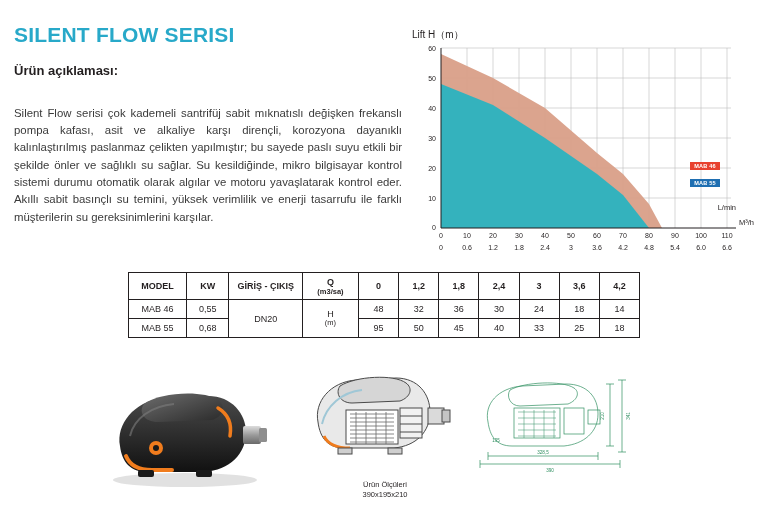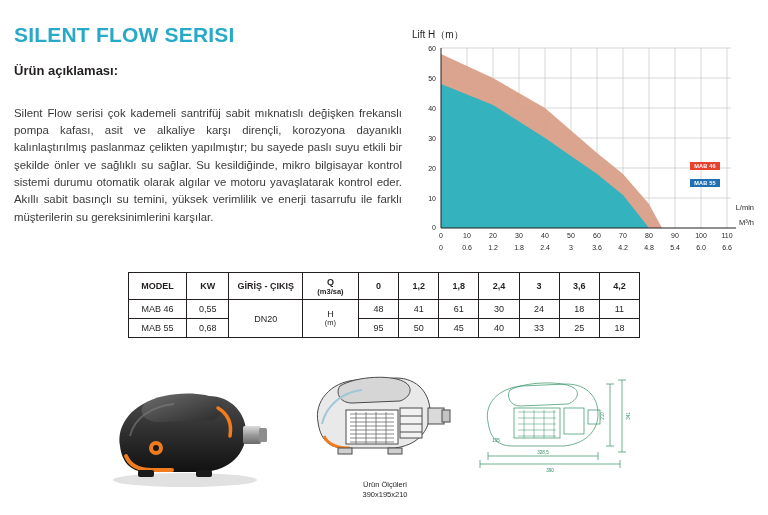--- a/index.html
+++ b/index.html
@@ -72,21 +72,21 @@
     position: absolute;
     font-size: 7.5px;
     color: #231f20;
   }
   #chart-title {
     left: 6px;
     top: 0px;
     font-size: 10px;
   }
   #chart-unit-lmin {
-    right: 2px;
+    right: 20px;
     top: 175px;
     margin-left: 40px;
   }
   #chart-unit-m3h {
     right: 2px;
     top: 190px;
     padding-left: 41px;
   }
   .chart-svg {
     position: absolute;
@@ -288,26 +288,26 @@
       <tbody>
         <tr>
           <td>MAB 46</td>
           <td>0,55</td>
           <td rowspan="2">DN20</td>
           <td rowspan="2" class="h-cell">
             <span>H</span>
             <span class="q-sub">(m)</span>
           </td>
           <td>48</td>
-          <td>41</td>
-          <td>61</td>
+          <td>32</td>
+          <td>36</td>
           <td>30</td>
           <td>24</td>
           <td>18</td>
-          <td>11</td>
+          <td>14</td>
         </tr>
         <tr>
           <td>MAB 55</td>
           <td>0,68</td>
           <td>95</td>
           <td>50</td>
           <td>45</td>
           <td>40</td>
           <td>33</td>
           <td>25</td>

